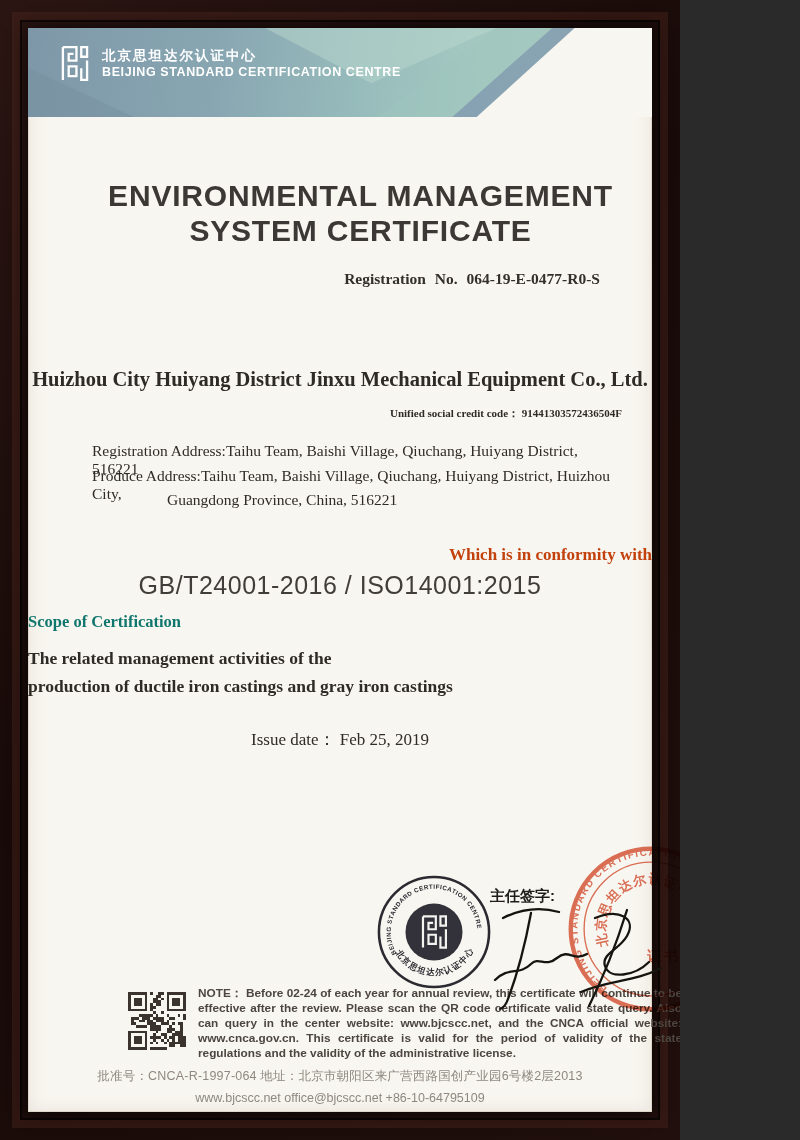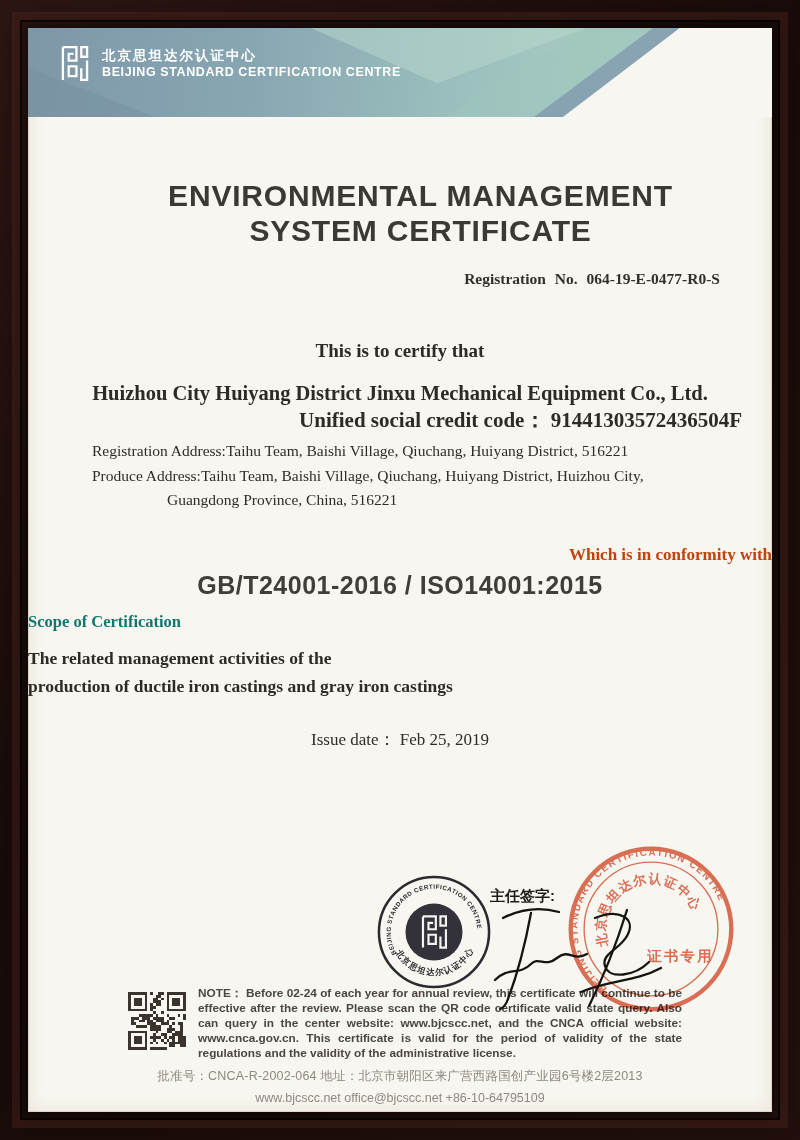--- a/index.html
+++ b/index.html
@@ -1,42 +1,42 @@
 <!DOCTYPE html>
 <html><head>
 <meta charset="utf-8">
 <style>
   html,body{margin:0;padding:0;background:#2a2a2a;}
-  .certificate{position:relative;width:800px;height:1140px;background:linear-gradient(135deg,#2a1512 0%,#170a08 45%,#200f0c 100%);overflow:hidden;font-family:"Liberation Serif",serif;}
+  .certificate{position:relative;width:680px;height:1140px;background:linear-gradient(135deg,#2a1512 0%,#170a08 45%,#200f0c 100%);overflow:hidden;font-family:"Liberation Serif",serif;}
   .frame-lip{position:absolute;inset:14px;border:6px solid rgba(70,32,26,.55);box-shadow:inset 0 0 0 2px rgba(0,0,0,.6), 0 0 0 2px rgba(90,45,36,.35);pointer-events:none;}
   .paper{position:absolute;inset:28px;background:#f8f6f0;box-shadow:inset 0 0 0 1px #ddd6c9, inset 0 0 18px rgba(160,140,110,.18), 0 0 16px rgba(0,0,0,.75);}
   
   .band{position:absolute;top:0;left:0;right:0;height:89px;overflow:hidden;}
   .band .base{position:absolute;inset:0;background:linear-gradient(95deg,#7e97a8 0%,#88a6b2 30%,#98bdbc 55%,#a7cbc2 75%,#b2d2c6 100%);}
   .facet{position:absolute;inset:0;}
   .f1{background:#76909f;opacity:.5;clip-path:polygon(0 45%,17% 100%,0 100%);}
   .f2{background:#b9d8ce;opacity:.5;clip-path:polygon(38% 0,75% 0,55% 62%);}
   .f3{background:#7b93ac;opacity:.72;clip-path:polygon(84% 0,88.5% 0,72.5% 100%,68% 100%);}
   .f4{background:#9fc5bd;opacity:.55;clip-path:polygon(75% 0,84% 0,68% 100%,56% 100%);}
   .fwhite{background:#f8f6f0;clip-path:polygon(87.6% 0,100% 0,100% 100%,71.9% 100%);}
   .brand{position:absolute;left:32px;top:17px;display:flex;align-items:center;gap:13px;color:#ffffff;}
   .brand .logo{width:29px;height:37px;color:#fdfdfd;}
   .org-cn{font-family:"Liberation Sans",sans-serif;font-weight:700;font-size:13.5px;letter-spacing:2px;line-height:17px;}
   .org-en{font-family:"Liberation Sans",sans-serif;font-weight:700;font-size:12.5px;letter-spacing:.6px;line-height:16px;}
   
   .abs{position:absolute;left:0;right:0;}
   .title{top:150px;text-align:center;font-family:"Liberation Sans",sans-serif;font-weight:700;font-size:30px;line-height:35px;color:#3b3835;letter-spacing:.8px;margin-left:41px;}
   .regno{top:242px;right:52px;left:auto;text-align:right;font-weight:700;font-size:15.5px;color:#332f2b;word-spacing:5px;}
   .certify{top:312px;text-align:center;font-weight:700;font-size:19px;color:#2e2b27;}
-  .company{top:354px;text-align:center;font-weight:700;font-size:20.5px;color:#2e2b27;}
-  .credit{top:378px;right:30px;left:auto;text-align:right;font-size:21px;font-weight:600;color:#2e2b27;}
+  .company{top:340px;text-align:center;font-weight:700;font-size:20.5px;color:#2e2b27;}
+  .credit{top:378px;right:30px;left:auto;text-align:right;font-size:11px;font-weight:600;color:#2e2b27;}
   .addr{font-size:15.5px;color:#2e2b28;left:64px;right:40px;}
   .a1{top:414px;} .a2{top:439px;} .a3{top:463px;left:130px;margin-left:9px;}
   .conformity{top:517px;text-align:right;font-weight:700;font-size:17px;color:#c2410c;}
-  .standard{top:543px;text-align:center;font-family:"Liberation Sans",sans-serif;font-weight:700;font-size:25px;letter-spacing:.5px;color:#403d3a;}
+  .standard{top:543px;text-align:center;font-family:"Liberation Sans",sans-serif;font-weight:400;font-size:25px;letter-spacing:.5px;color:#403d3a;}
   .scopetitle{top:584px;text-align:left;font-weight:700;font-size:16.5px;color:#0f766e;}
   .scope1{top:620px;font-weight:700;font-size:17.5px;color:#2e2b27;}
   .scope2{top:648px;text-align:left;font-weight:700;font-size:17.5px;color:#2e2b27;}
   .dates{top:700px;display:flex;justify-content:center;gap:64px;font-size:17px;color:#2f2c28;}
   
   .seal-black{position:absolute;left:347px;top:845px;width:118px;height:118px;}
   .sign-label{position:absolute;left:462px;top:859px;font-family:"Liberation Sans",sans-serif;font-weight:700;font-size:15px;color:#1f1d1b;}
   .signature{position:absolute;left:447px;top:872px;width:200px;height:118px;z-index:5;}
   .stamp{position:absolute;left:537px;top:815px;width:172px;height:172px;z-index:3;opacity:.9;mix-blend-mode:multiply;}
   .qr{position:absolute;left:100px;top:964px;width:58px;height:58px;}
@@ -84,21 +84,20 @@
       </div>
     </div>
 
     <div class="abs title">
       <div>ENVIRONMENTAL MANAGEMENT</div>
       <div>SYSTEM CERTIFICATE</div>
     </div>
 
     <div class="abs regno">Registration No. 064-19-E-0477-R0-S</div>
 
-    <div class="abs certify">This is to certify that</div>
     <div class="abs company">Huizhou City Huiyang District Jinxu Mechanical Equipment Co., Ltd.</div>
     <div class="abs credit">Unified social credit code： 91441303572436504F</div>
 
     <div class="abs addr a1">Registration Address:Taihu Team, Baishi Village, Qiuchang, Huiyang District, 516221</div>
     <div class="abs addr a2">Produce Address:Taihu Team, Baishi Village, Qiuchang, Huiyang District, Huizhou City,</div>
     <div class="abs addr a3">Guangdong Province, China, 516221</div>
 
     <div class="abs conformity">Which is in conformity with</div>
     <div class="abs standard">GB/T24001-2016 / ISO14001:2015</div>
     <div class="abs scopetitle">Scope of Certification</div>
@@ -298,17 +297,17 @@
         <rect x="14" y="0" width="7" height="7" fill="#3b332d"></rect>
         <rect x="15" y="1" width="5" height="5" fill="#f8f6f0"></rect>
         <rect x="16" y="2" width="3" height="3" fill="#3b332d"></rect>
         <rect x="0" y="14" width="7" height="7" fill="#3b332d"></rect>
         <rect x="1" y="15" width="5" height="5" fill="#f8f6f0"></rect>
         <rect x="2" y="16" width="3" height="3" fill="#3b332d"></rect>
       </svg>
 
     <p class="note"><b>NOTE：</b> <span>Before 02-24 of each year for annual review, this certificate will continue to be effective after the review. Please scan the QR code certificate valid state query. Also can query in the center website: www.bjcscc.net, and the CNCA official website: www.cnca.gov.cn. This certificate is valid for the period of validity of the state regulations and the validity of the administrative license.</span></p>
 
-    <div class="footer foot1">批准号：CNCA-R-2002-064  地址：北京市朝阳区来广营西路国创产业园6号楼2层2013</div>
+    <div class="footer foot1">批准号：CNCA-R-1997-064  地址：北京市朝阳区来广营西路国创产业园6号楼2层2013</div>
     <div class="footer foot2">www.bjcscc.net  office@bjcscc.net  +86-10-64795109</div>
 
   </div>
 </div>
 
 </body></html>

